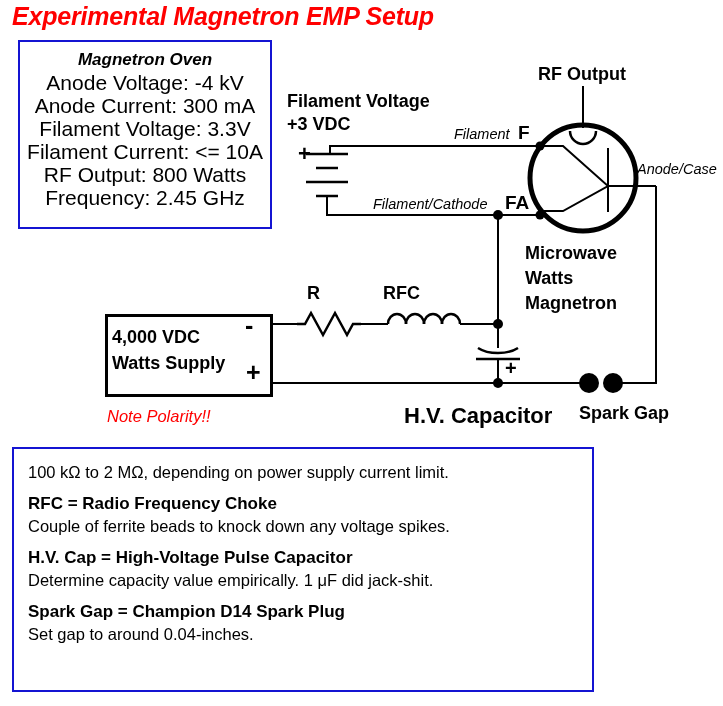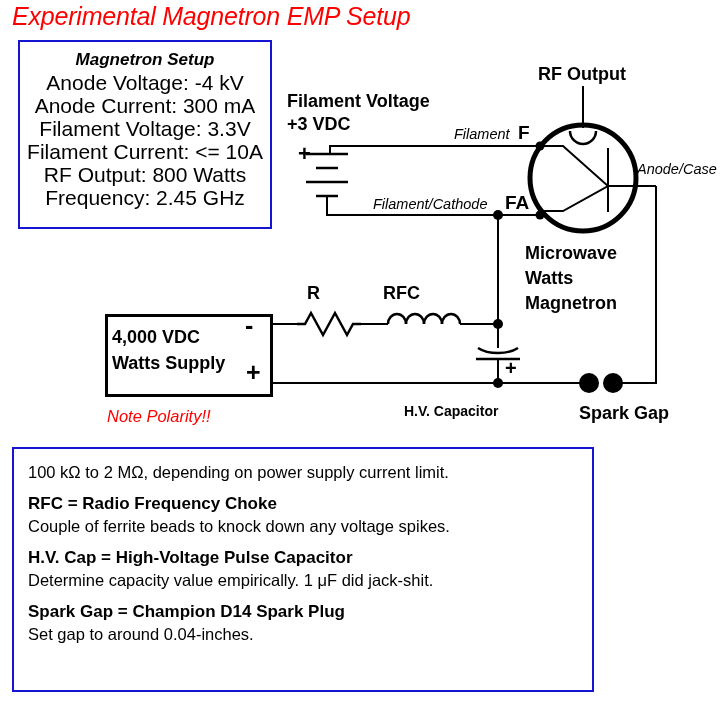--- a/index.html
+++ b/index.html
@@ -21,21 +21,21 @@
     width: 723px;
     height: 706px;
   }
 
   
   #title {
     position: absolute;
     left: 12px;
     top: 2px;
     font-size: 25px;
-    font-weight: normal;
+    font-weight: bold;
     font-style: italic;
     color: #ff0000;
     letter-spacing: -0.2px;
     white-space: nowrap;
   }
 
   
   .panel {
     position: absolute;
     border: 2px solid #1414d2;
@@ -102,21 +102,21 @@
   #lbl-f { left: 518px; top: 122px; font-size: 19px; font-weight: bold; }
   #lbl-filament-cathode { left: 373px; top: 196px; }
   #lbl-fa { left: 505px; top: 192px; font-size: 19px; font-weight: bold; }
   #lbl-anode-case { left: 637px; top: 161px; }
   #lbl-magnetron-name {
     left: 525px; top: 241px;
     font-size: 18px; font-weight: bold; line-height: 25px;
   }
   #lbl-r { left: 307px; top: 283px; font-size: 18px; font-weight: bold; }
   #lbl-rfc { left: 383px; top: 283px; font-size: 18px; font-weight: bold; }
-  #lbl-hv-cap { left: 404px; top: 403px; font-size: 14px; font-weight: bold; text-align: center; }
+  #lbl-hv-cap { left: 404px; top: 403px; font-size: 22px; font-weight: bold; text-align: center; }
   #lbl-spark-gap { left: 579px; top: 403px; font-size: 18px; font-weight: bold; }
   #lbl-note-polarity { left: 107px; top: 407px; font-size: 16.5px; }
 
   
   #psu-box {
     position: absolute;
     left: 105px; top: 314px;
     width: 168px; height: 83px;
     border: 3px solid #000000;
     box-sizing: border-box;
@@ -142,21 +142,21 @@
   svg { position: absolute; left: 0; top: 0; overflow: visible; }
 </style>
 </head>
 <body>
 
 <div id="stage">
 
   <div id="title">Experimental Magnetron EMP Setup</div>
 
   <div class="panel" id="specs-box">
-    <div id="specs-title">Magnetron Setup</div>
+    <div id="specs-title">Magnetron Oven</div>
     <div class="spec-line">Anode Voltage: -4 kV</div>
     <div class="spec-line">Anode Current: 300 mA</div>
     <div class="spec-line">Filament Voltage: 3.3V</div>
     <div class="spec-line">Filament Current: &lt;= 10A</div>
     <div class="spec-line">RF Output: 800 Watts</div>
     <div class="spec-line">Frequency: 2.45 GHz</div>
   </div>
 
   <svg width="723" height="706">
 

